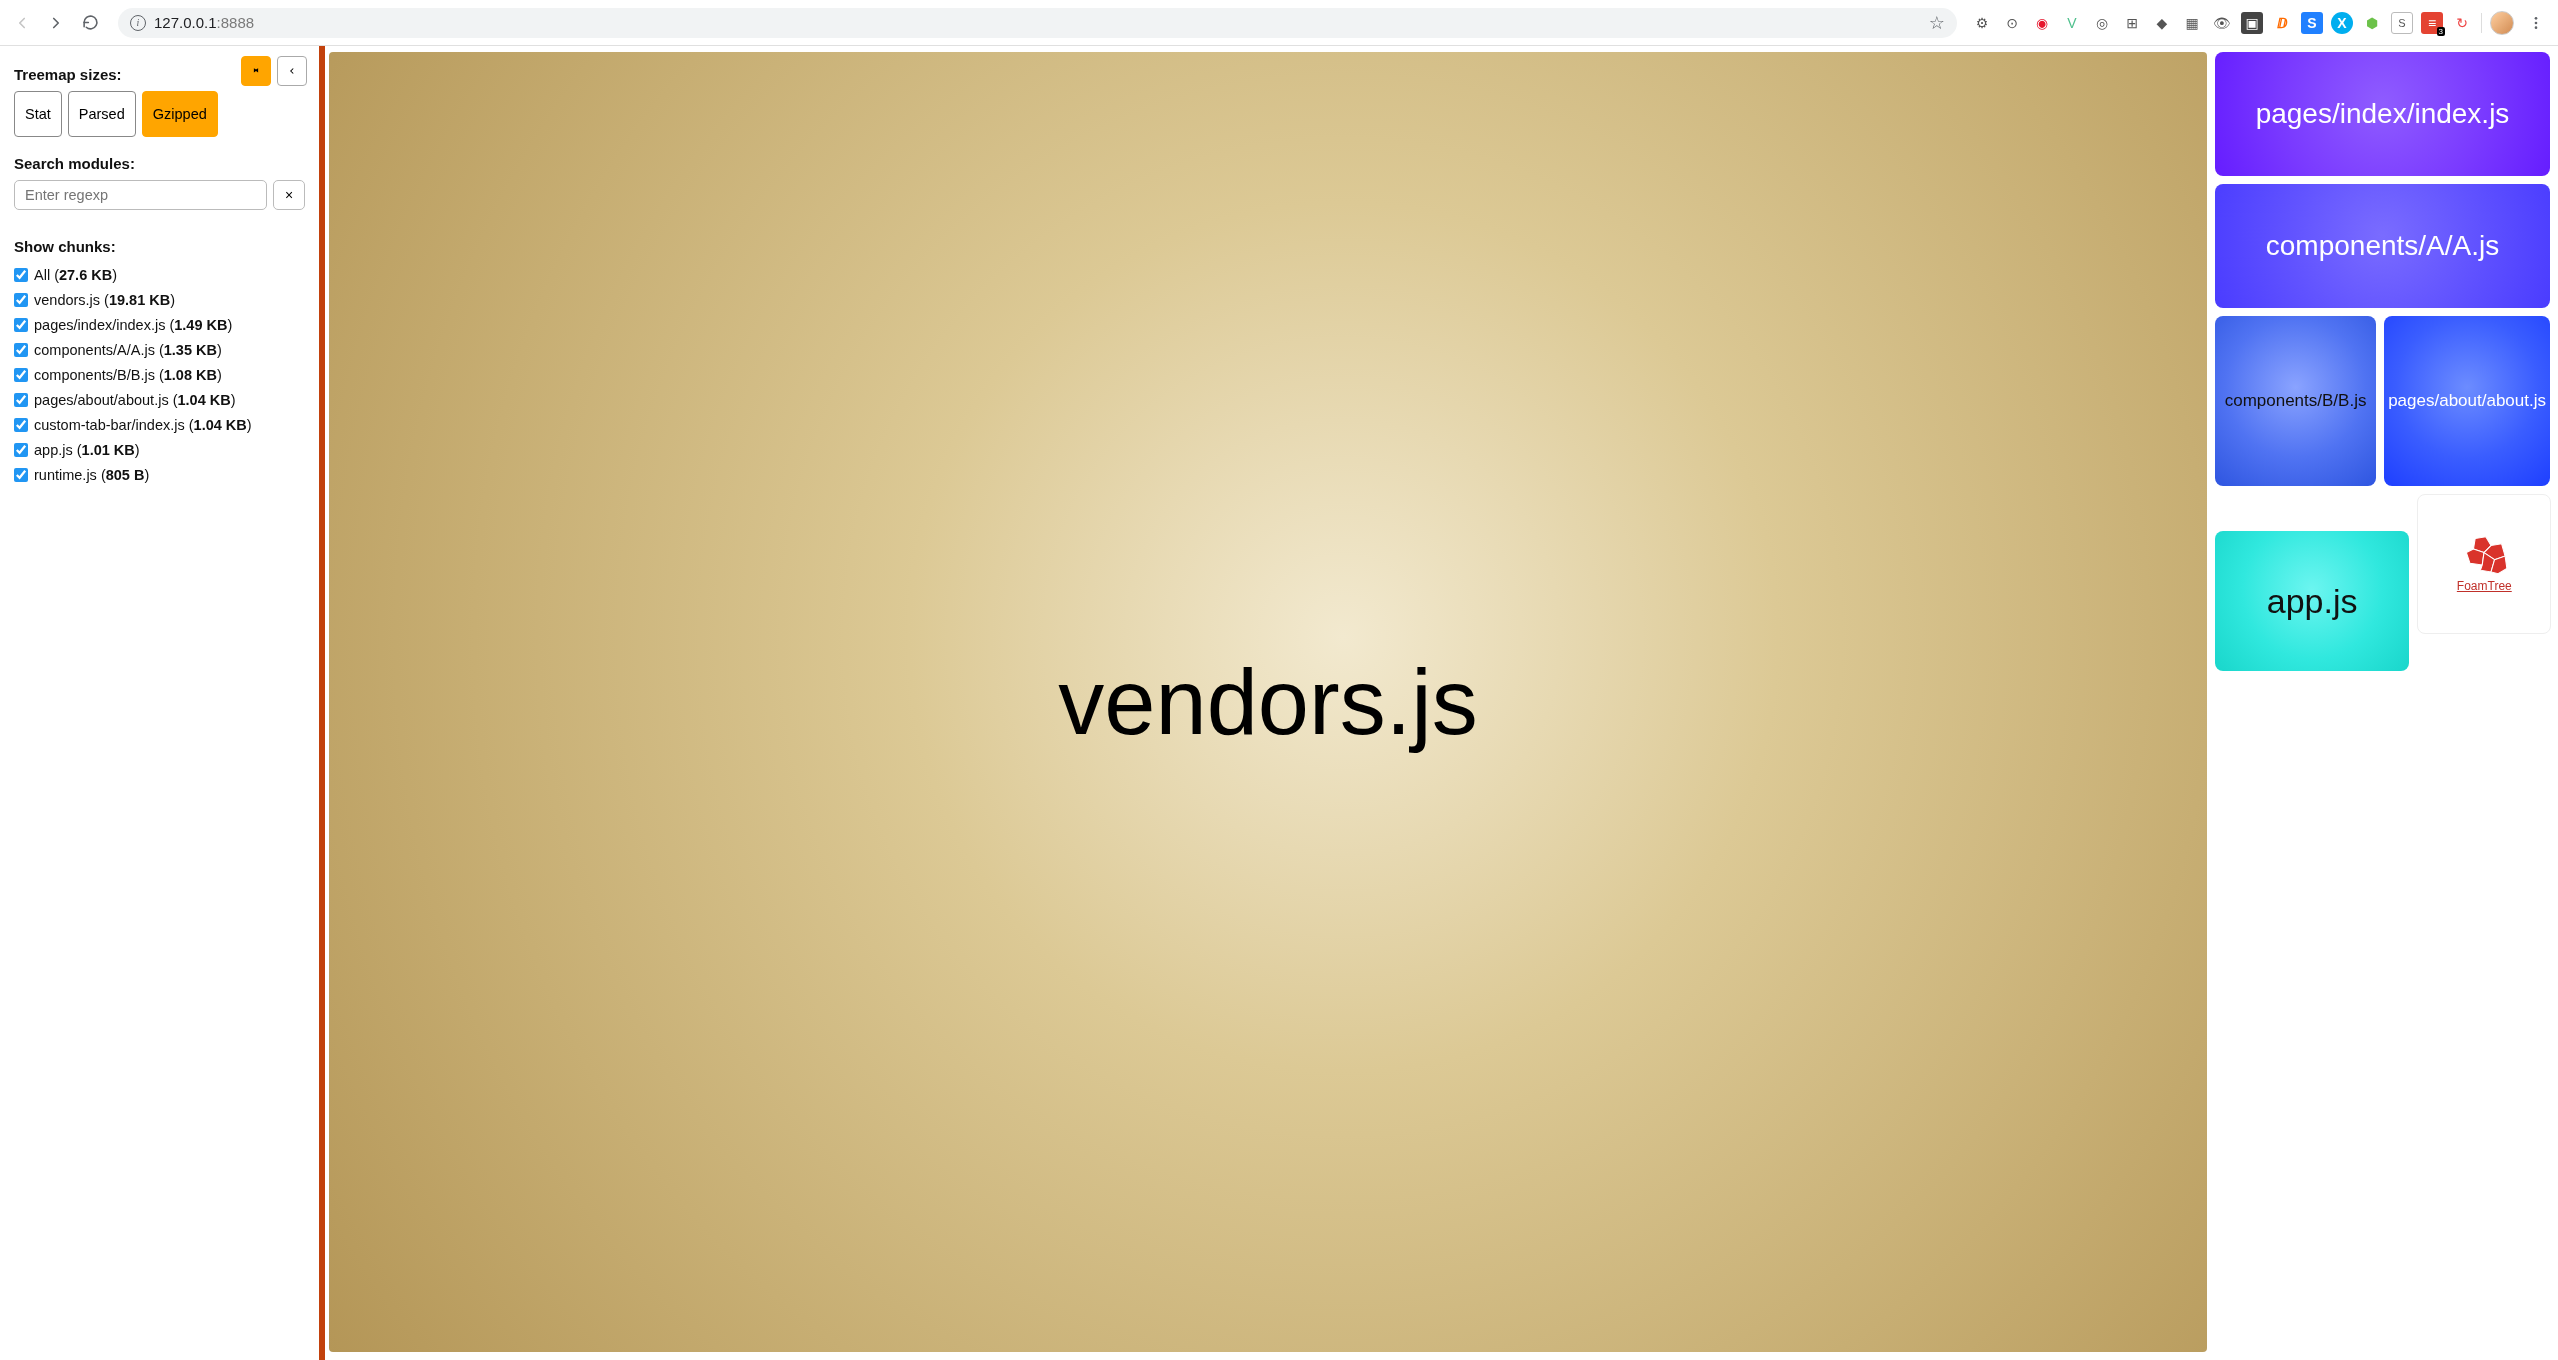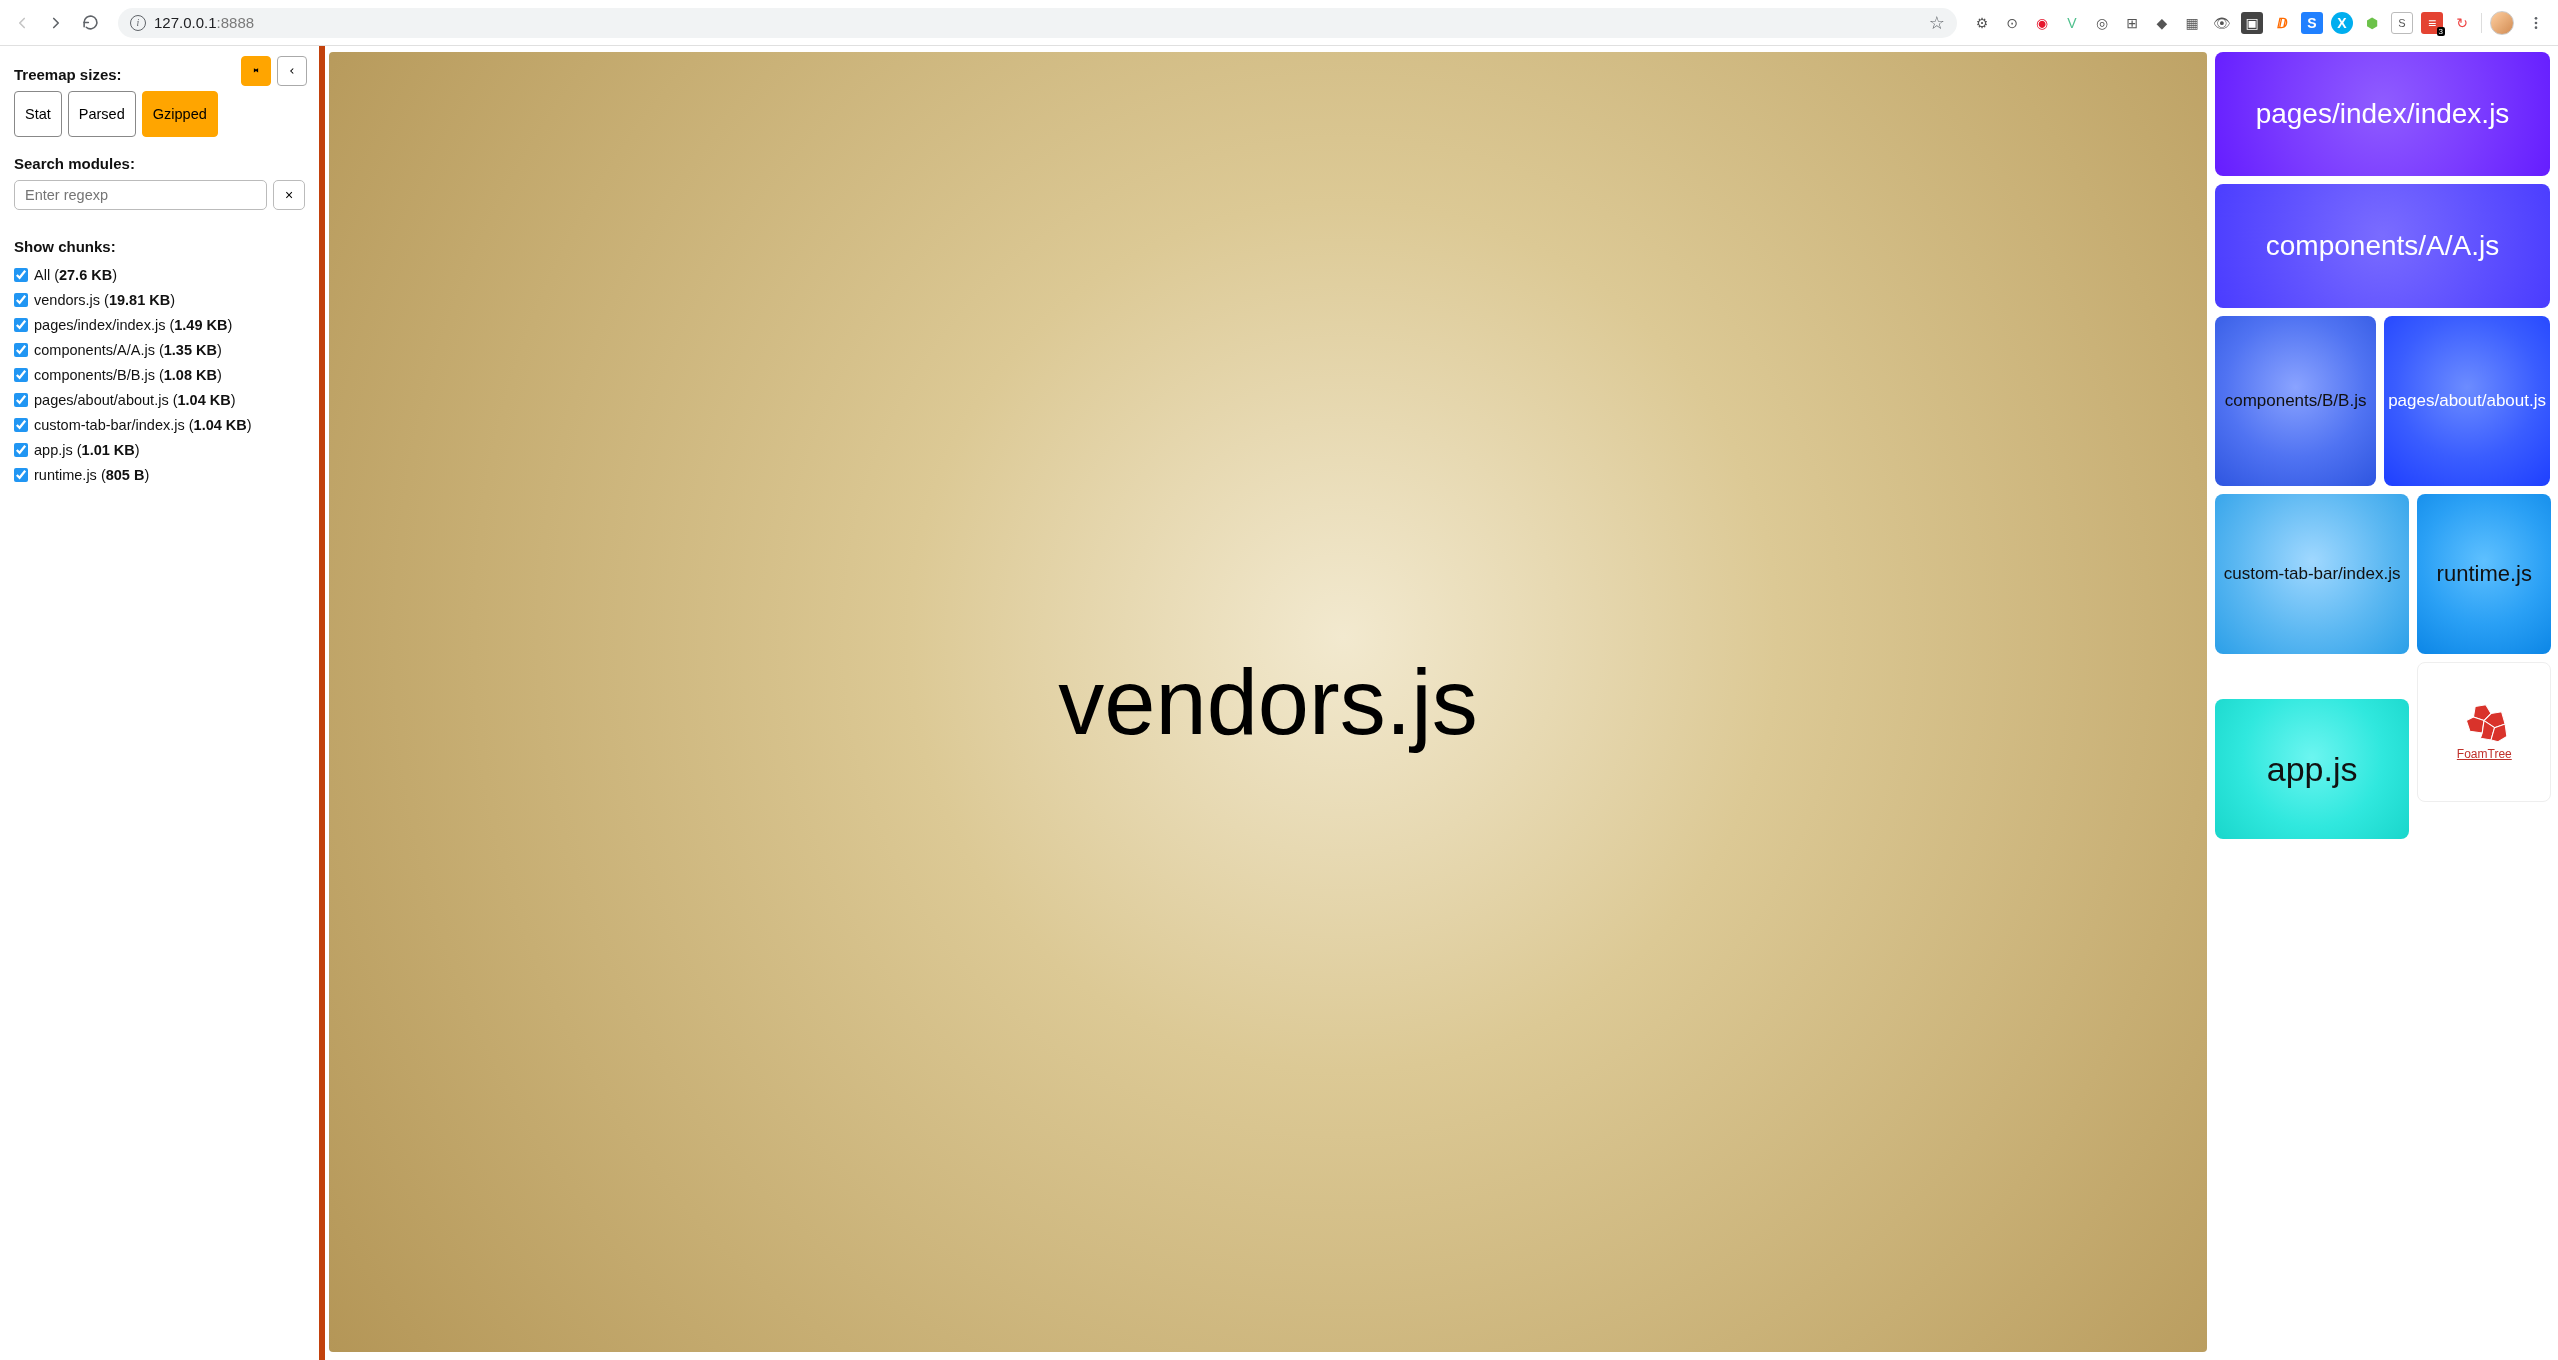--- a/index.html
+++ b/index.html
@@ -193,24 +193,20 @@
 
   <div class="treemap">
     <div class="big-tile">vendors.js</div>
     <div class="right-col">
       <div class="tile t-index">pages/index/index.js</div>
       <div class="tile t-a">components/A/A.js</div>
       <div class="row2">
         <div class="tile t-b dark-text">components/B/B.js</div>
         <div class="tile t-about">pages/about/about.js</div>
       </div>
-      <div class="row2 t-row3">
-        <div class="tile t-custom dark-text">custom-tab-bar/index.js</div>
-        <div class="tile t-runtime dark-text">runtime.js</div>
-      </div>
       <div class="row2 t-row4">
         <div class="tile t-app dark-text">app.js</div>
         <div class="tile t-foam">
           <div class="foamtree-logo">
             <svg viewBox="0 0 60 50">
               <g fill="#d9332b" stroke="#fff" stroke-width="1.2">
                 <polygon points="20,4 32,2 38,12 30,20 18,16"></polygon>
                 <polygon points="38,12 50,10 54,24 42,28 30,20"></polygon>
                 <polygon points="18,16 30,20 28,34 14,32 10,20"></polygon>
                 <polygon points="30,20 42,28 38,42 26,40 28,34"></polygon>

